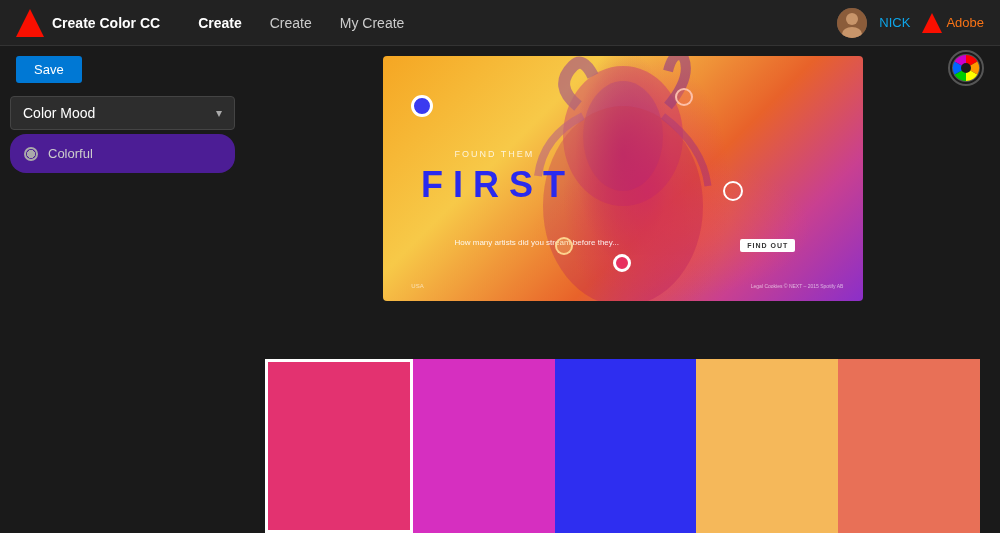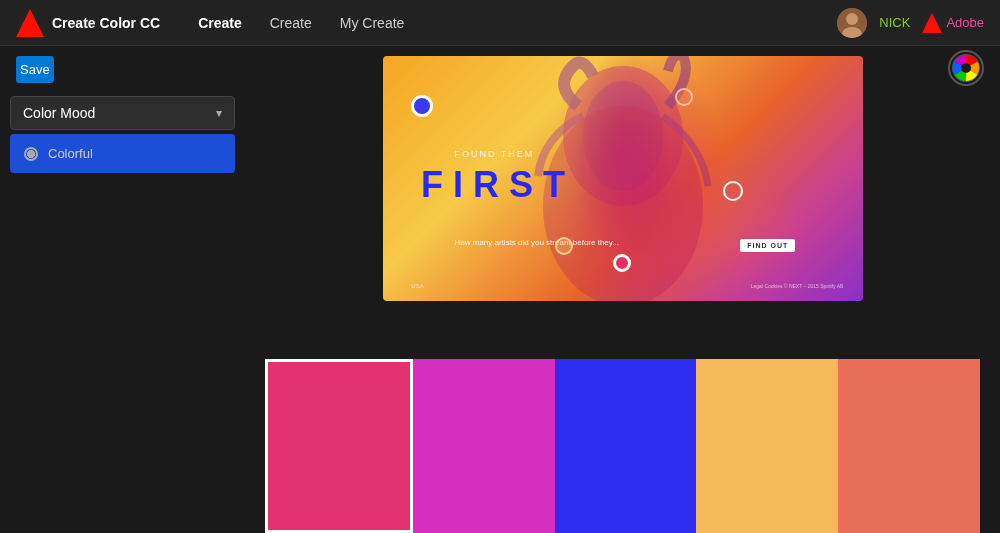--- a/index.html
+++ b/index.html
@@ -61,43 +61,43 @@
       width: 30px;
       height: 30px;
       border-radius: 50%;
       overflow: hidden;
       background: #555;
       display: flex; align-items: center; justify-content: center;
     }
     .user-avatar svg { width: 30px; height: 30px; }
     .user-name {
       font-size: 13px;
-      color: #84cc16;
+      color: #0ea5e9;
     }
     .adobe-logo {
       display: flex;
       align-items: center;
       gap: 4px;
       font-size: 13px;
-      color: #ec4899;
+      color: #f97316;
     }
     .adobe-icon {
       width: 20px;
       height: 20px;
     }
 
     
     .save-btn {
       position: absolute;
       top: 56px;
       left: 16px;
       background: #0078d4;
       color: #fff;
       border: none;
-      padding: 6px 4px;
+      padding: 6px 18px;
       font-size: 13px;
       border-radius: 3px;
       cursor: pointer;
       z-index: 10;
     }
 
     
     .color-wheel-btn {
       position: absolute;
       top: 50px;
@@ -137,22 +137,22 @@
       align-items: center;
       justify-content: space-between;
       cursor: pointer;
       font-size: 14px;
       color: #fff;
       margin-bottom: 4px;
     }
     .dropdown-arrow { font-size: 12px; color: #aaa; }
 
     .submenu {
-      background: #1d4ed8;
-      border-radius: 4px;
+      background: #4c1d95;
+      border-radius: 16px;
       padding: 4px 0;
     }
     .submenu-item {
       display: flex;
       align-items: center;
       gap: 10px;
       padding: 8px 14px;
       font-size: 13px;
       color: #ccc;
       cursor: pointer;

